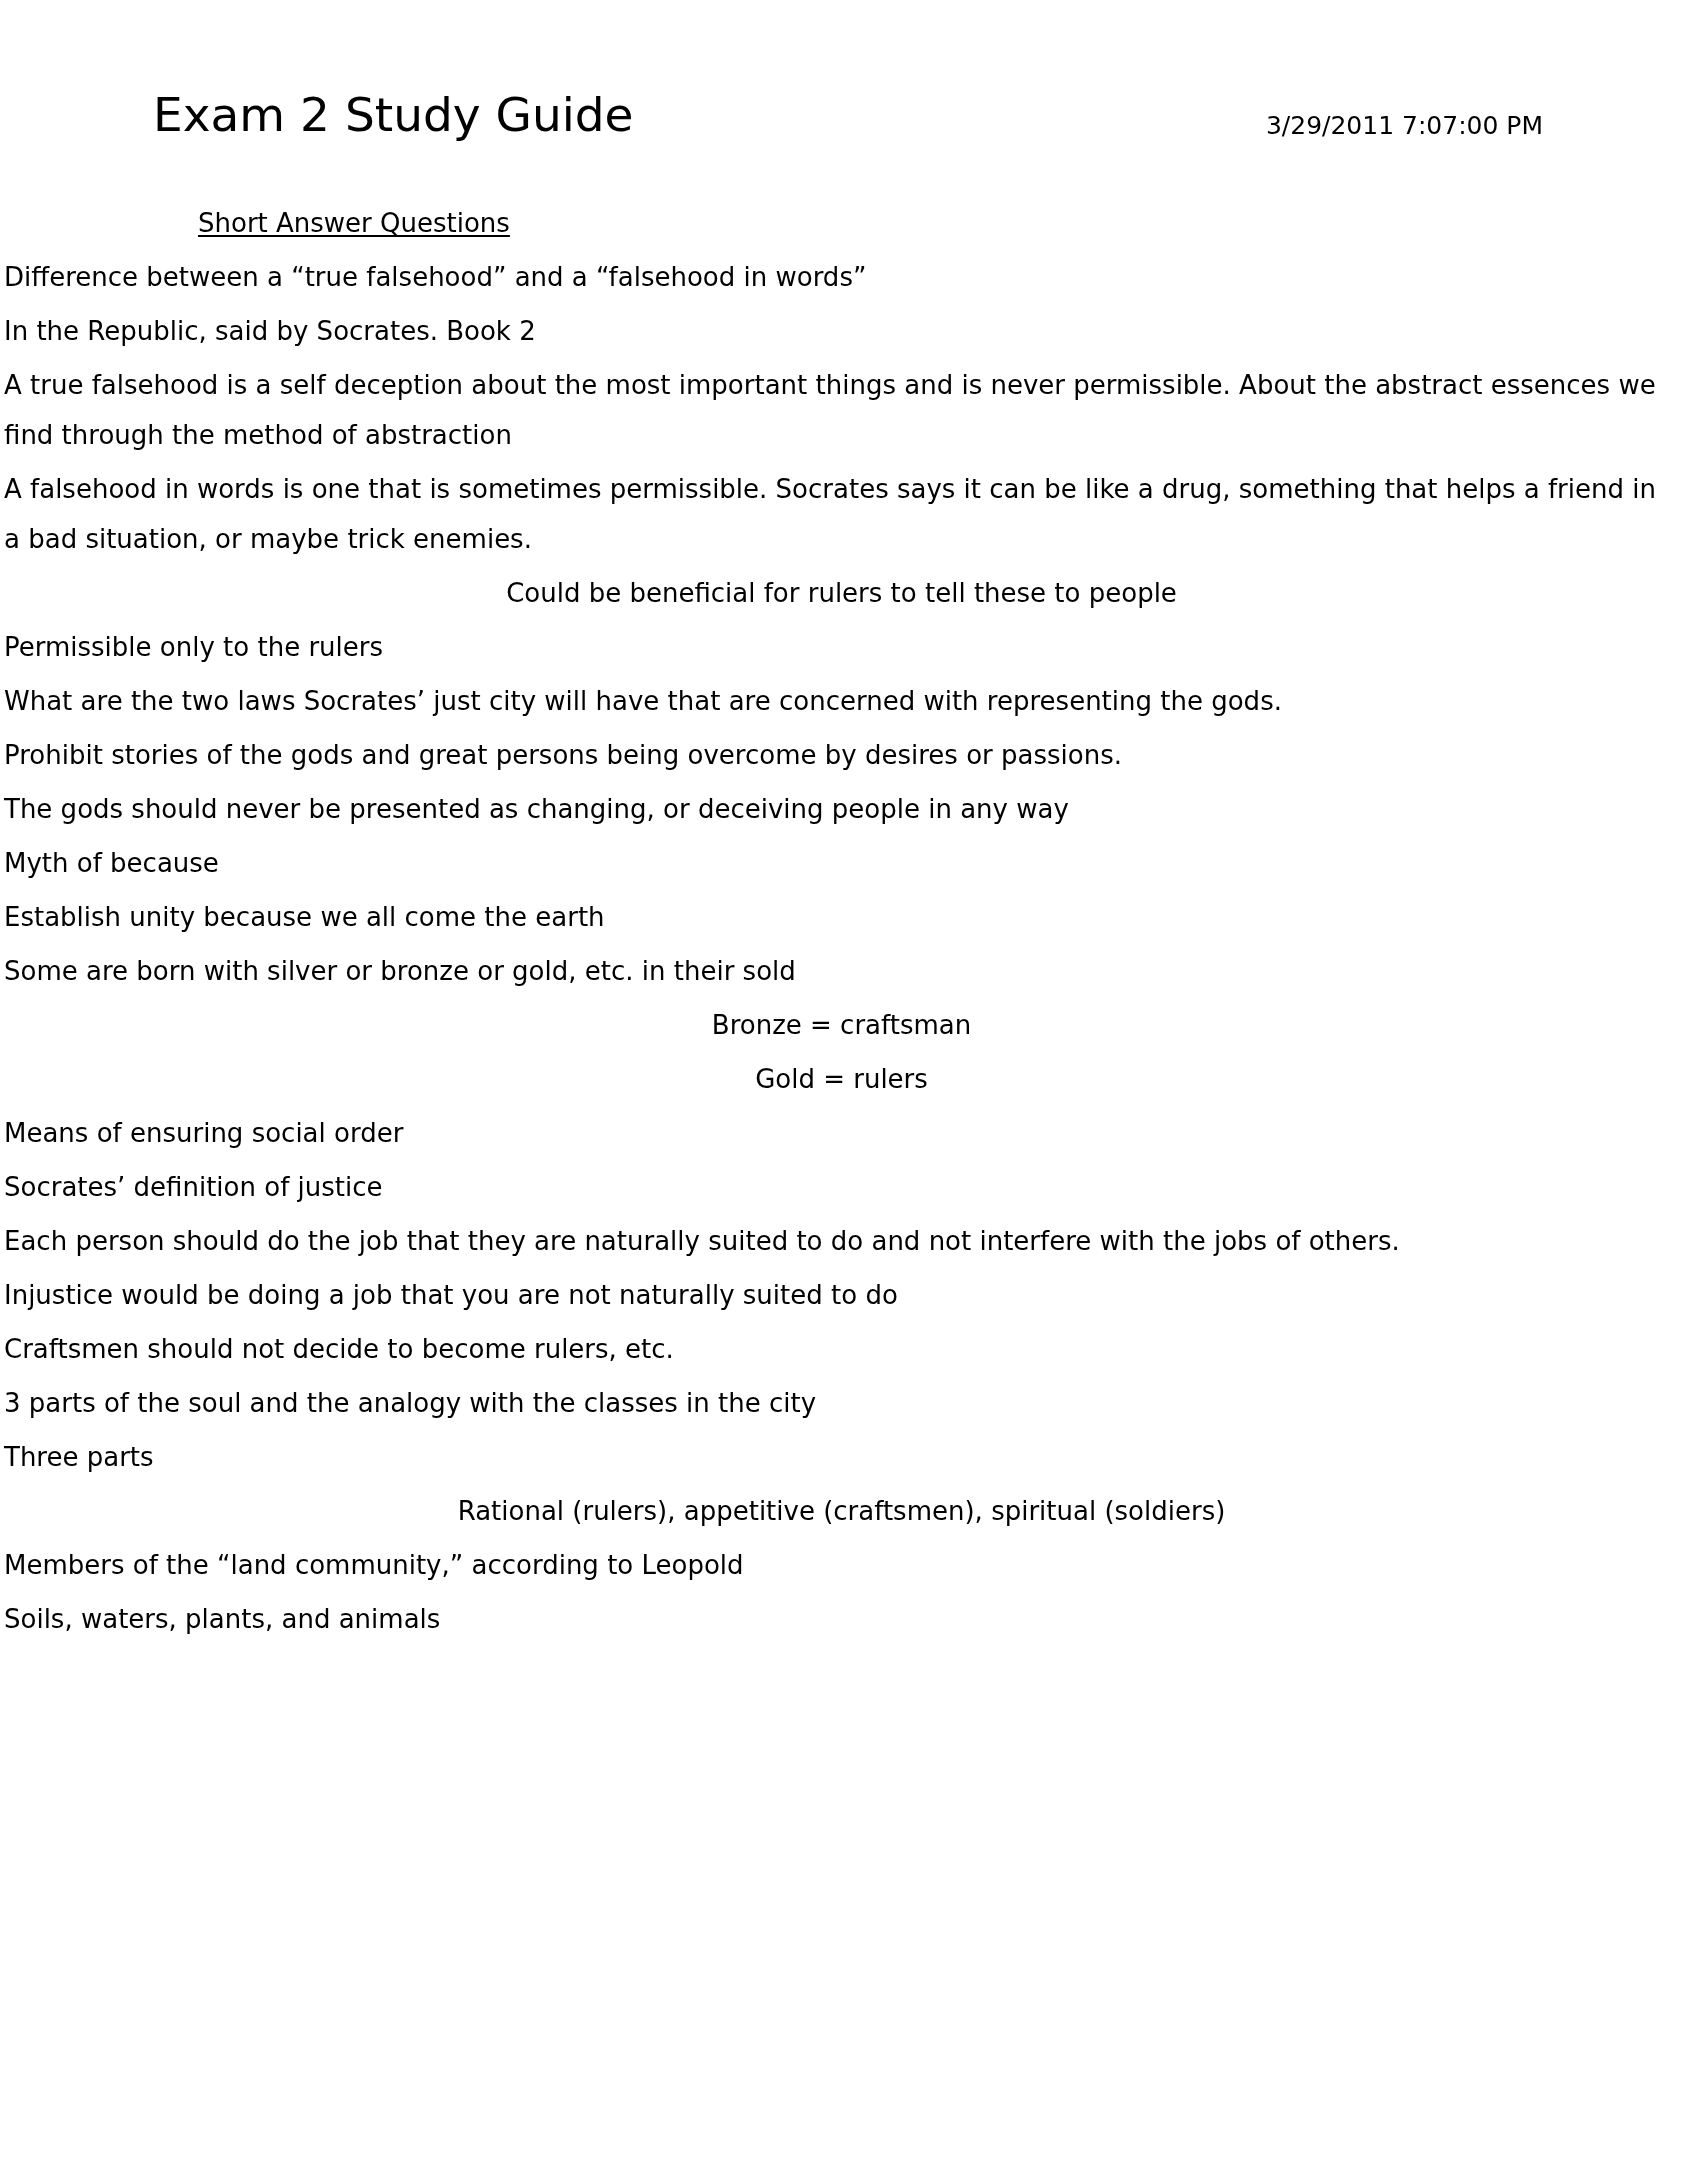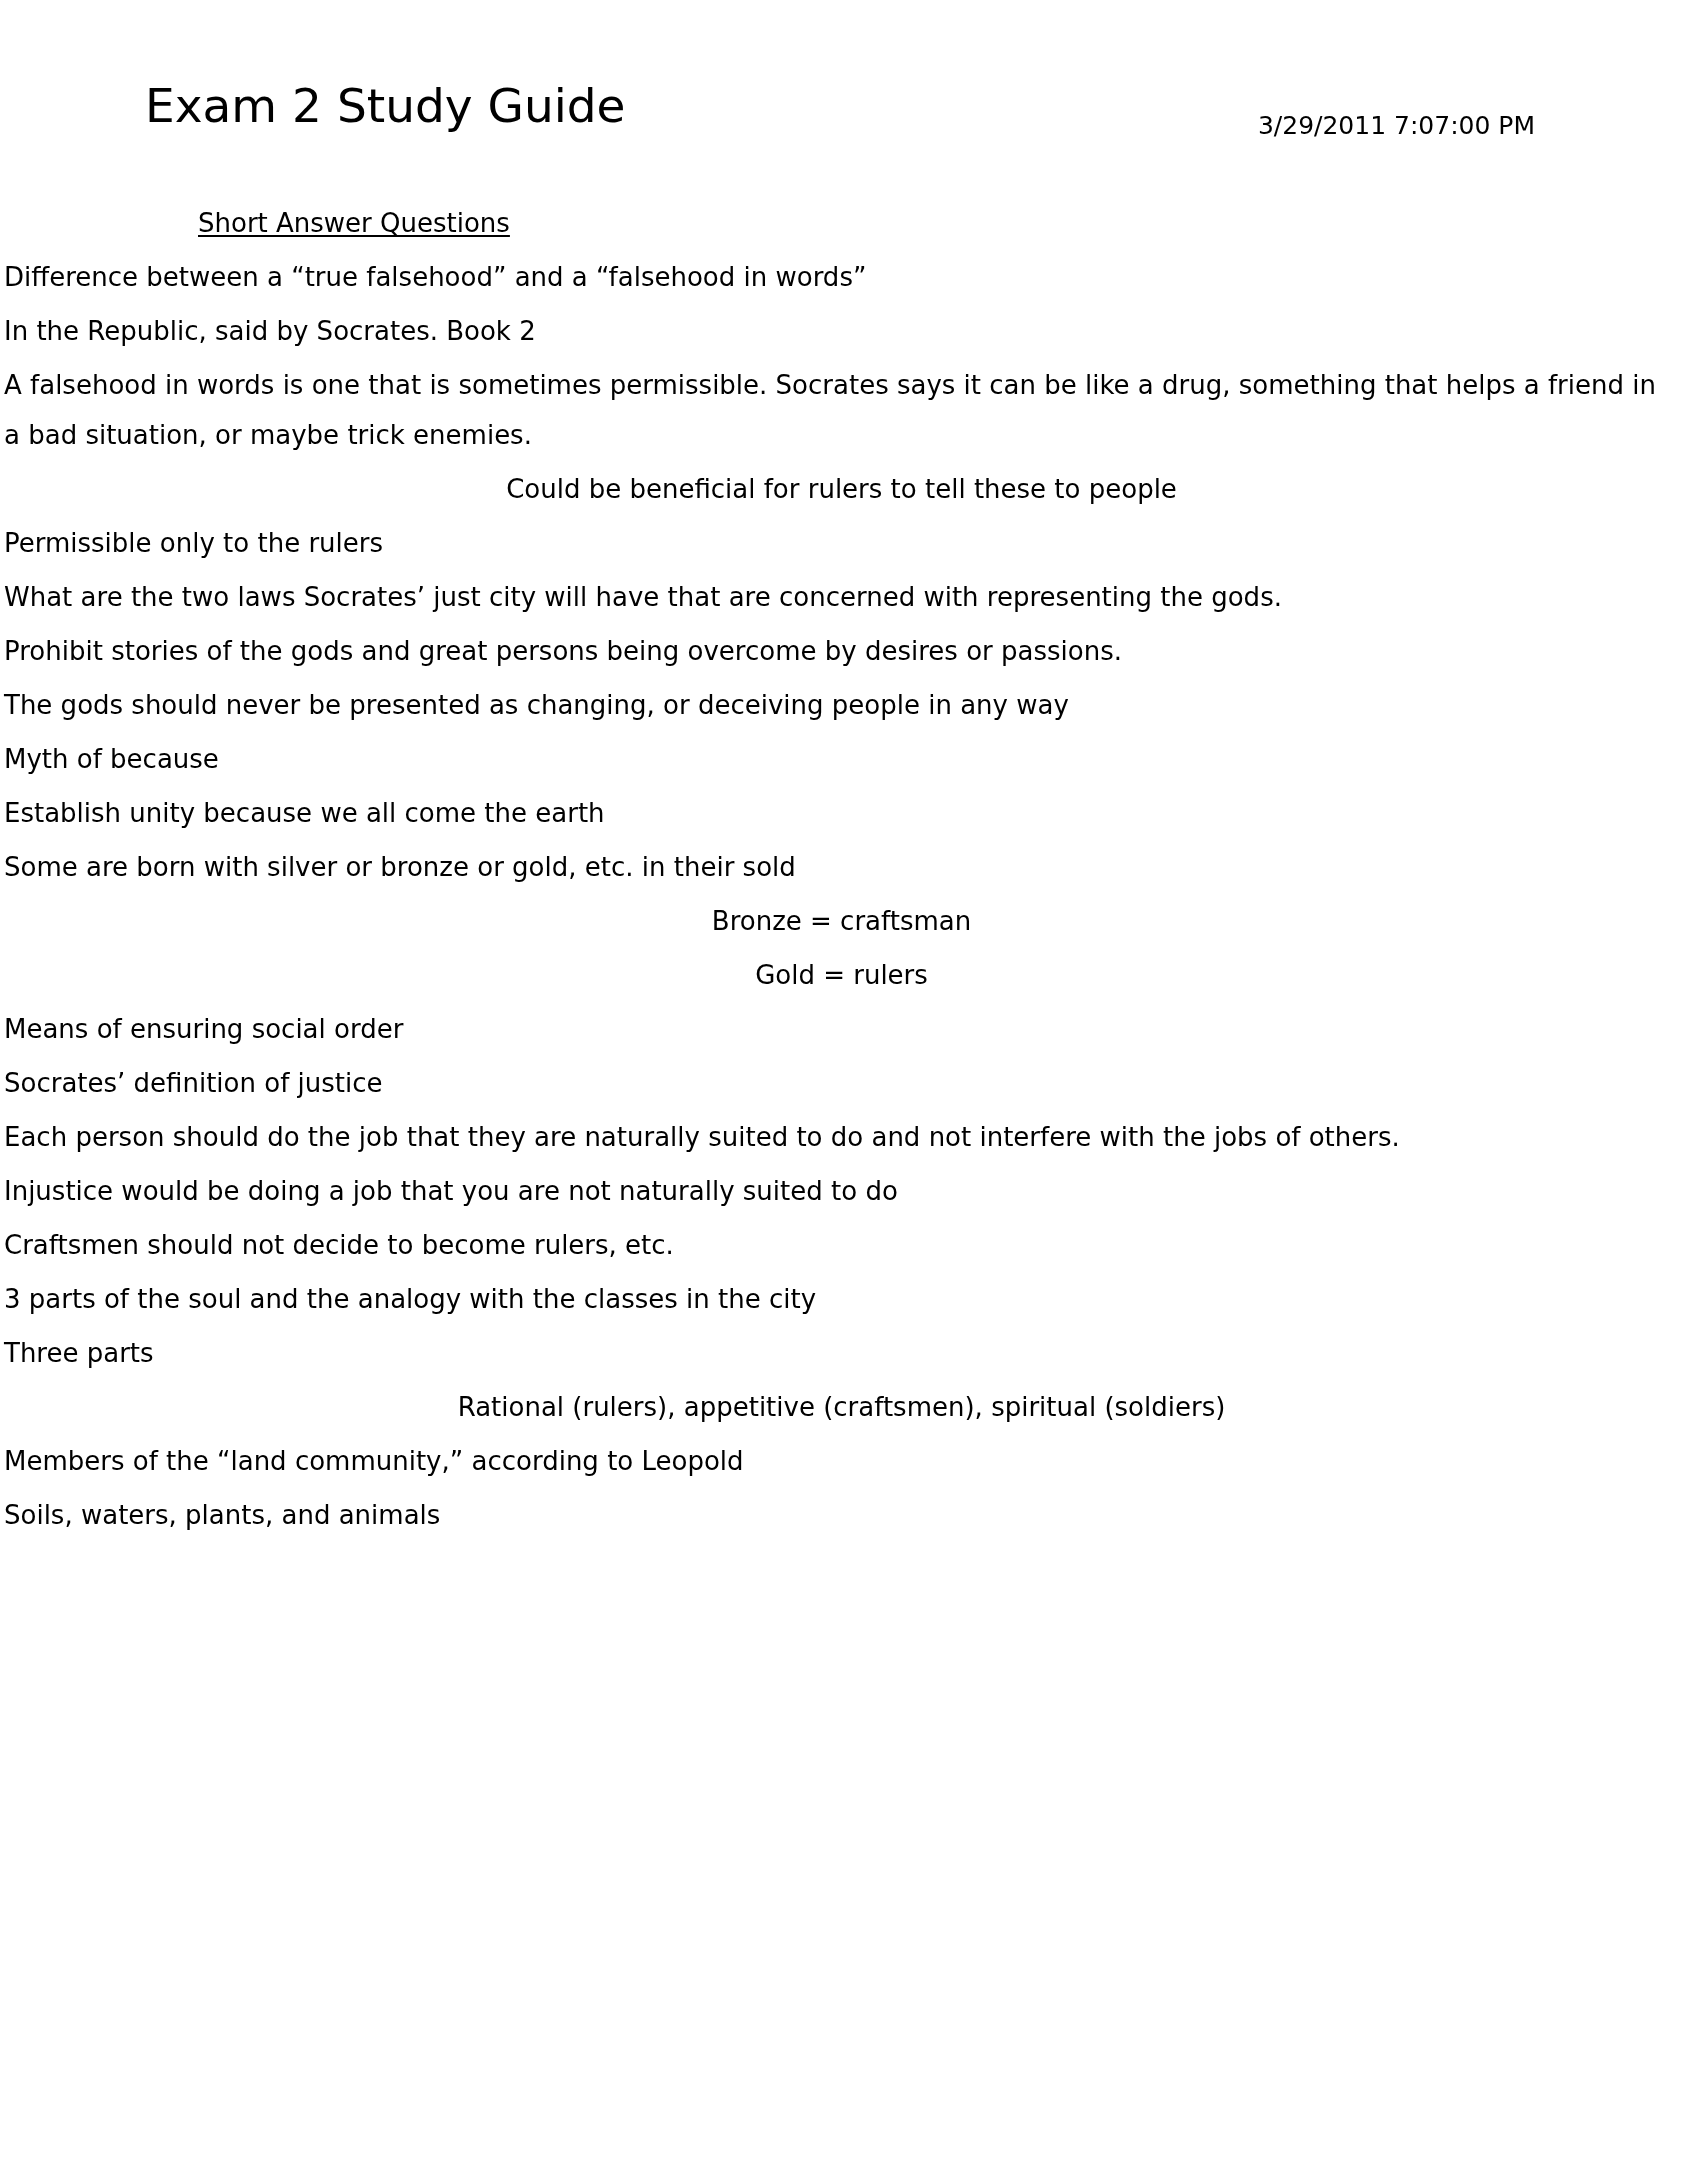--- a/index.html
+++ b/index.html
@@ -14,25 +14,25 @@
     background: #ffffff;
     font-family: "DejaVu Sans", sans-serif;
     color: #000000;
     overflow: hidden;
     box-sizing: border-box;
   }
 
   
   .doc-header {
     position: absolute;
-    left: 145px;
+    left: 153px;
     top: 73px;
     width: 1396px;
     display: flex;
-    align-items: center;
+    align-items: flex-end;
     justify-content: space-between;
   }
   .doc-title {
     font-size: 47px;
     font-weight: 400;
     letter-spacing: 0px;
     line-height: 1.05;
     white-space: nowrap;
   }
   .doc-date {
@@ -112,20 +112,24 @@
       <li class="item l1">
 
         <span class="btext">Difference between a “true falsehood” and a “falsehood in words”</span>
       </li>
 
       <li class="item l2">
 
         <span class="btext">In the Republic, said by Socrates. Book 2</span>
       </li>
 
+      <li class="item l2">
+
+        <span class="btext">A true falsehood is a self deception about the most important things and is never permissible. About the abstract essences we find through the method of abstraction</span>
+      </li>
 
       <li class="item l2">
 
         <span class="btext">A falsehood in words is one that is sometimes permissible. Socrates says it can be like a drug, something that helps a friend in a bad situation, or maybe trick enemies.</span>
       </li>
 
       <li class="item l3">
 
         <span class="btext">Could be beneficial for rulers to tell these to people</span>
       </li>

